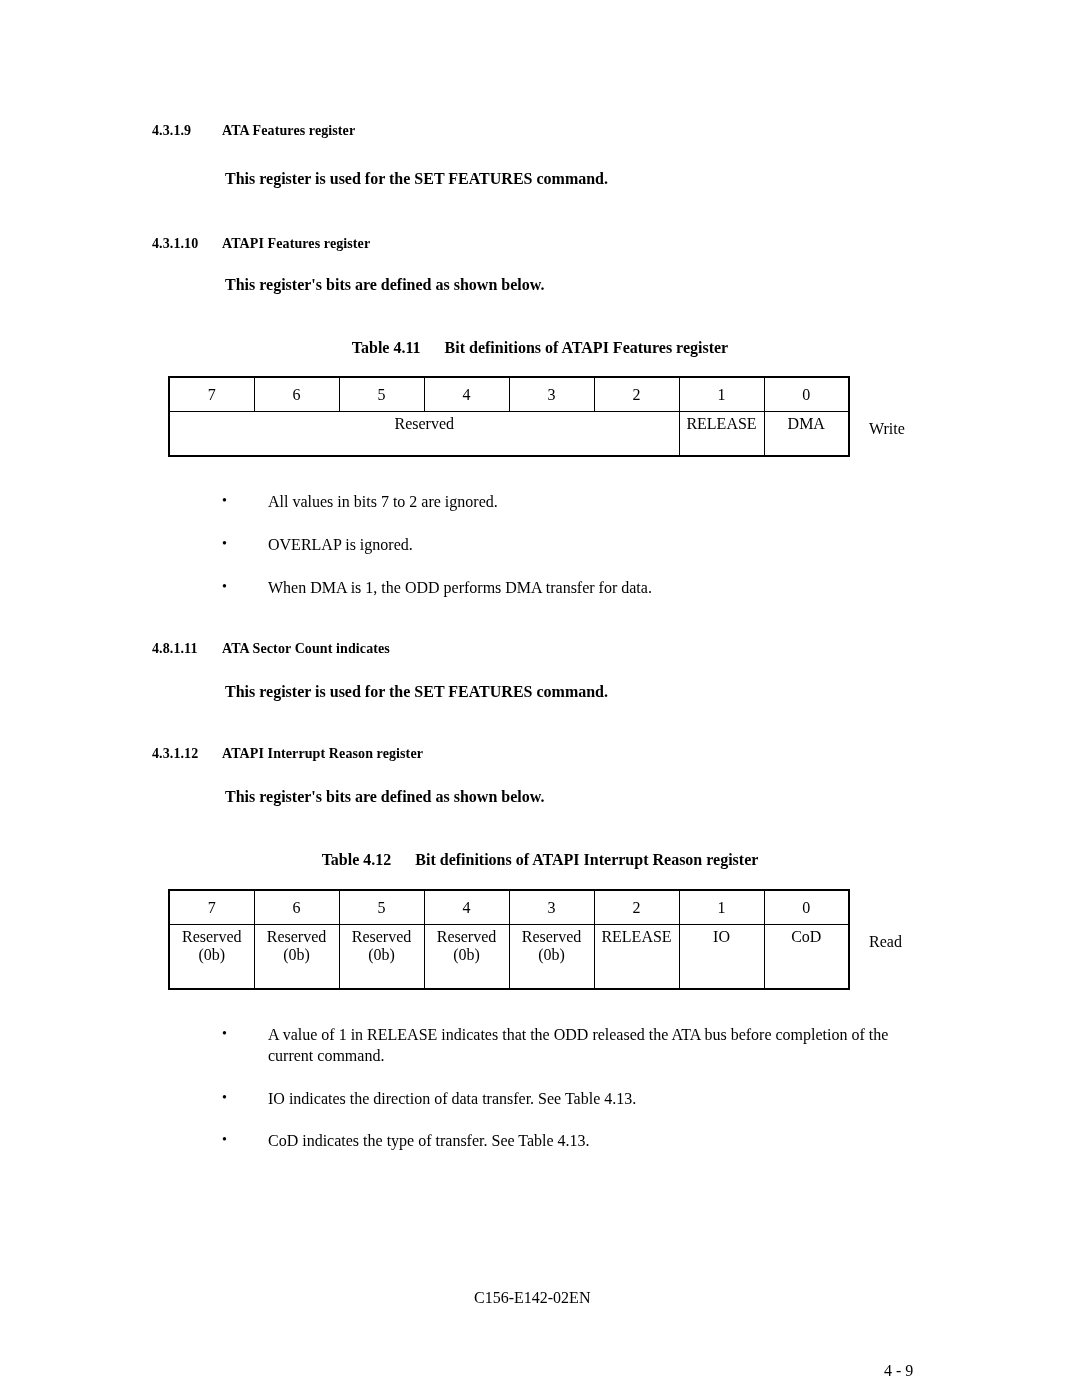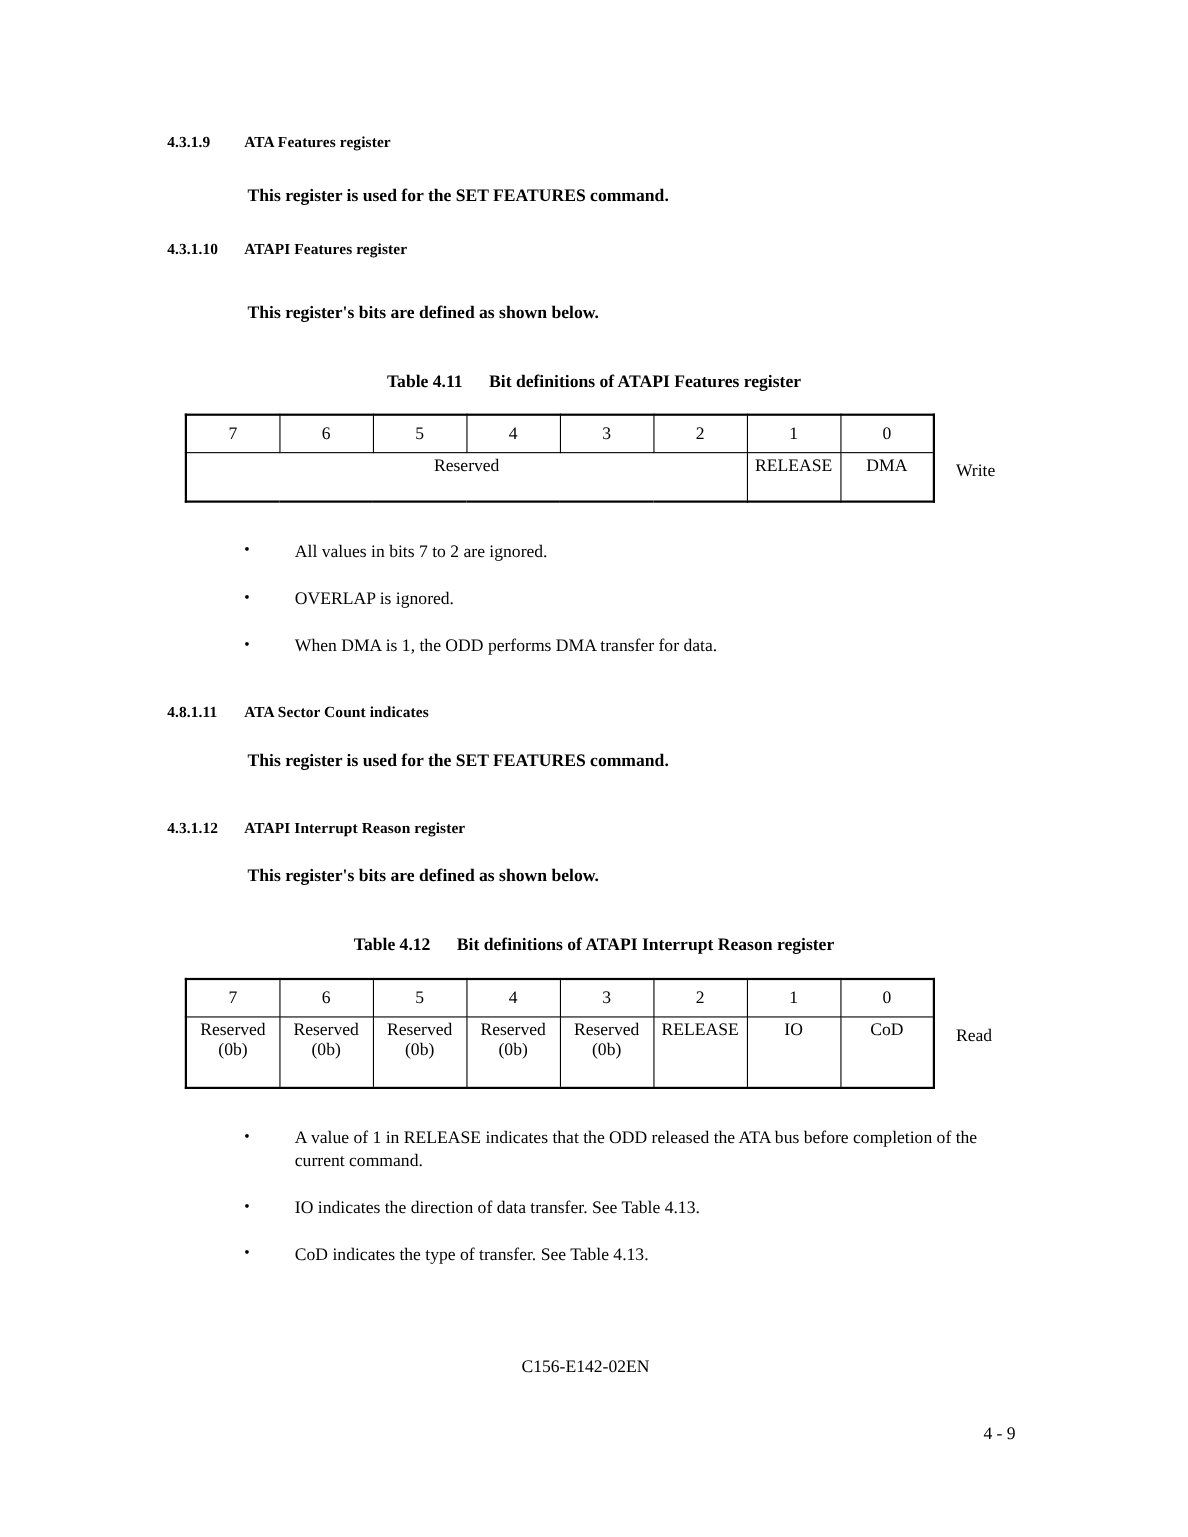--- a/index.html
+++ b/index.html
@@ -113,44 +113,43 @@
   .bullet .btext {
     display: block;
     margin-left: 46px;
     line-height: 1.3;
   }
 
   
   .footer-left {
     position: absolute;
     left: 474px;
-    top: 1234px;
+    top: 1289px;
     font-size: 16px;
     white-space: nowrap;
   }
   .footer-right {
     position: absolute;
     left: 884px;
-    top: 1295px;
-    font-size: 16px;
-    white-space: nowrap;
-    margin-left: 10px;
+    top: 1362px;
+    font-size: 16px;
+    white-space: nowrap;
   }
 </style>
 </head>
 <body>
 
 <div class="page">
 
   <div class="heading" style="top:123px">
     <span class="num">4.3.1.9</span><span>ATA Features register</span>
   </div>
   <div class="body-text" style="top:170px">This register is used for the SET FEATURES command.</div>
 
-  <div class="heading" style="top:220px">
+  <div class="heading" style="top:236px">
     <span class="num">4.3.1.10</span><span>ATAPI Features register</span>
   </div>
   <div class="body-text" style="top:276px">This register's bits are defined as shown below.</div>
 
   <div class="table-caption" style="top:339px">
     <span class="cap-num">Table 4.11</span><span>Bit definitions of ATAPI Features register</span>
   </div>
 
   <div class="bit-table-wrap" style="left:168px; top:376px;">
     <table class="bit-table t411">

